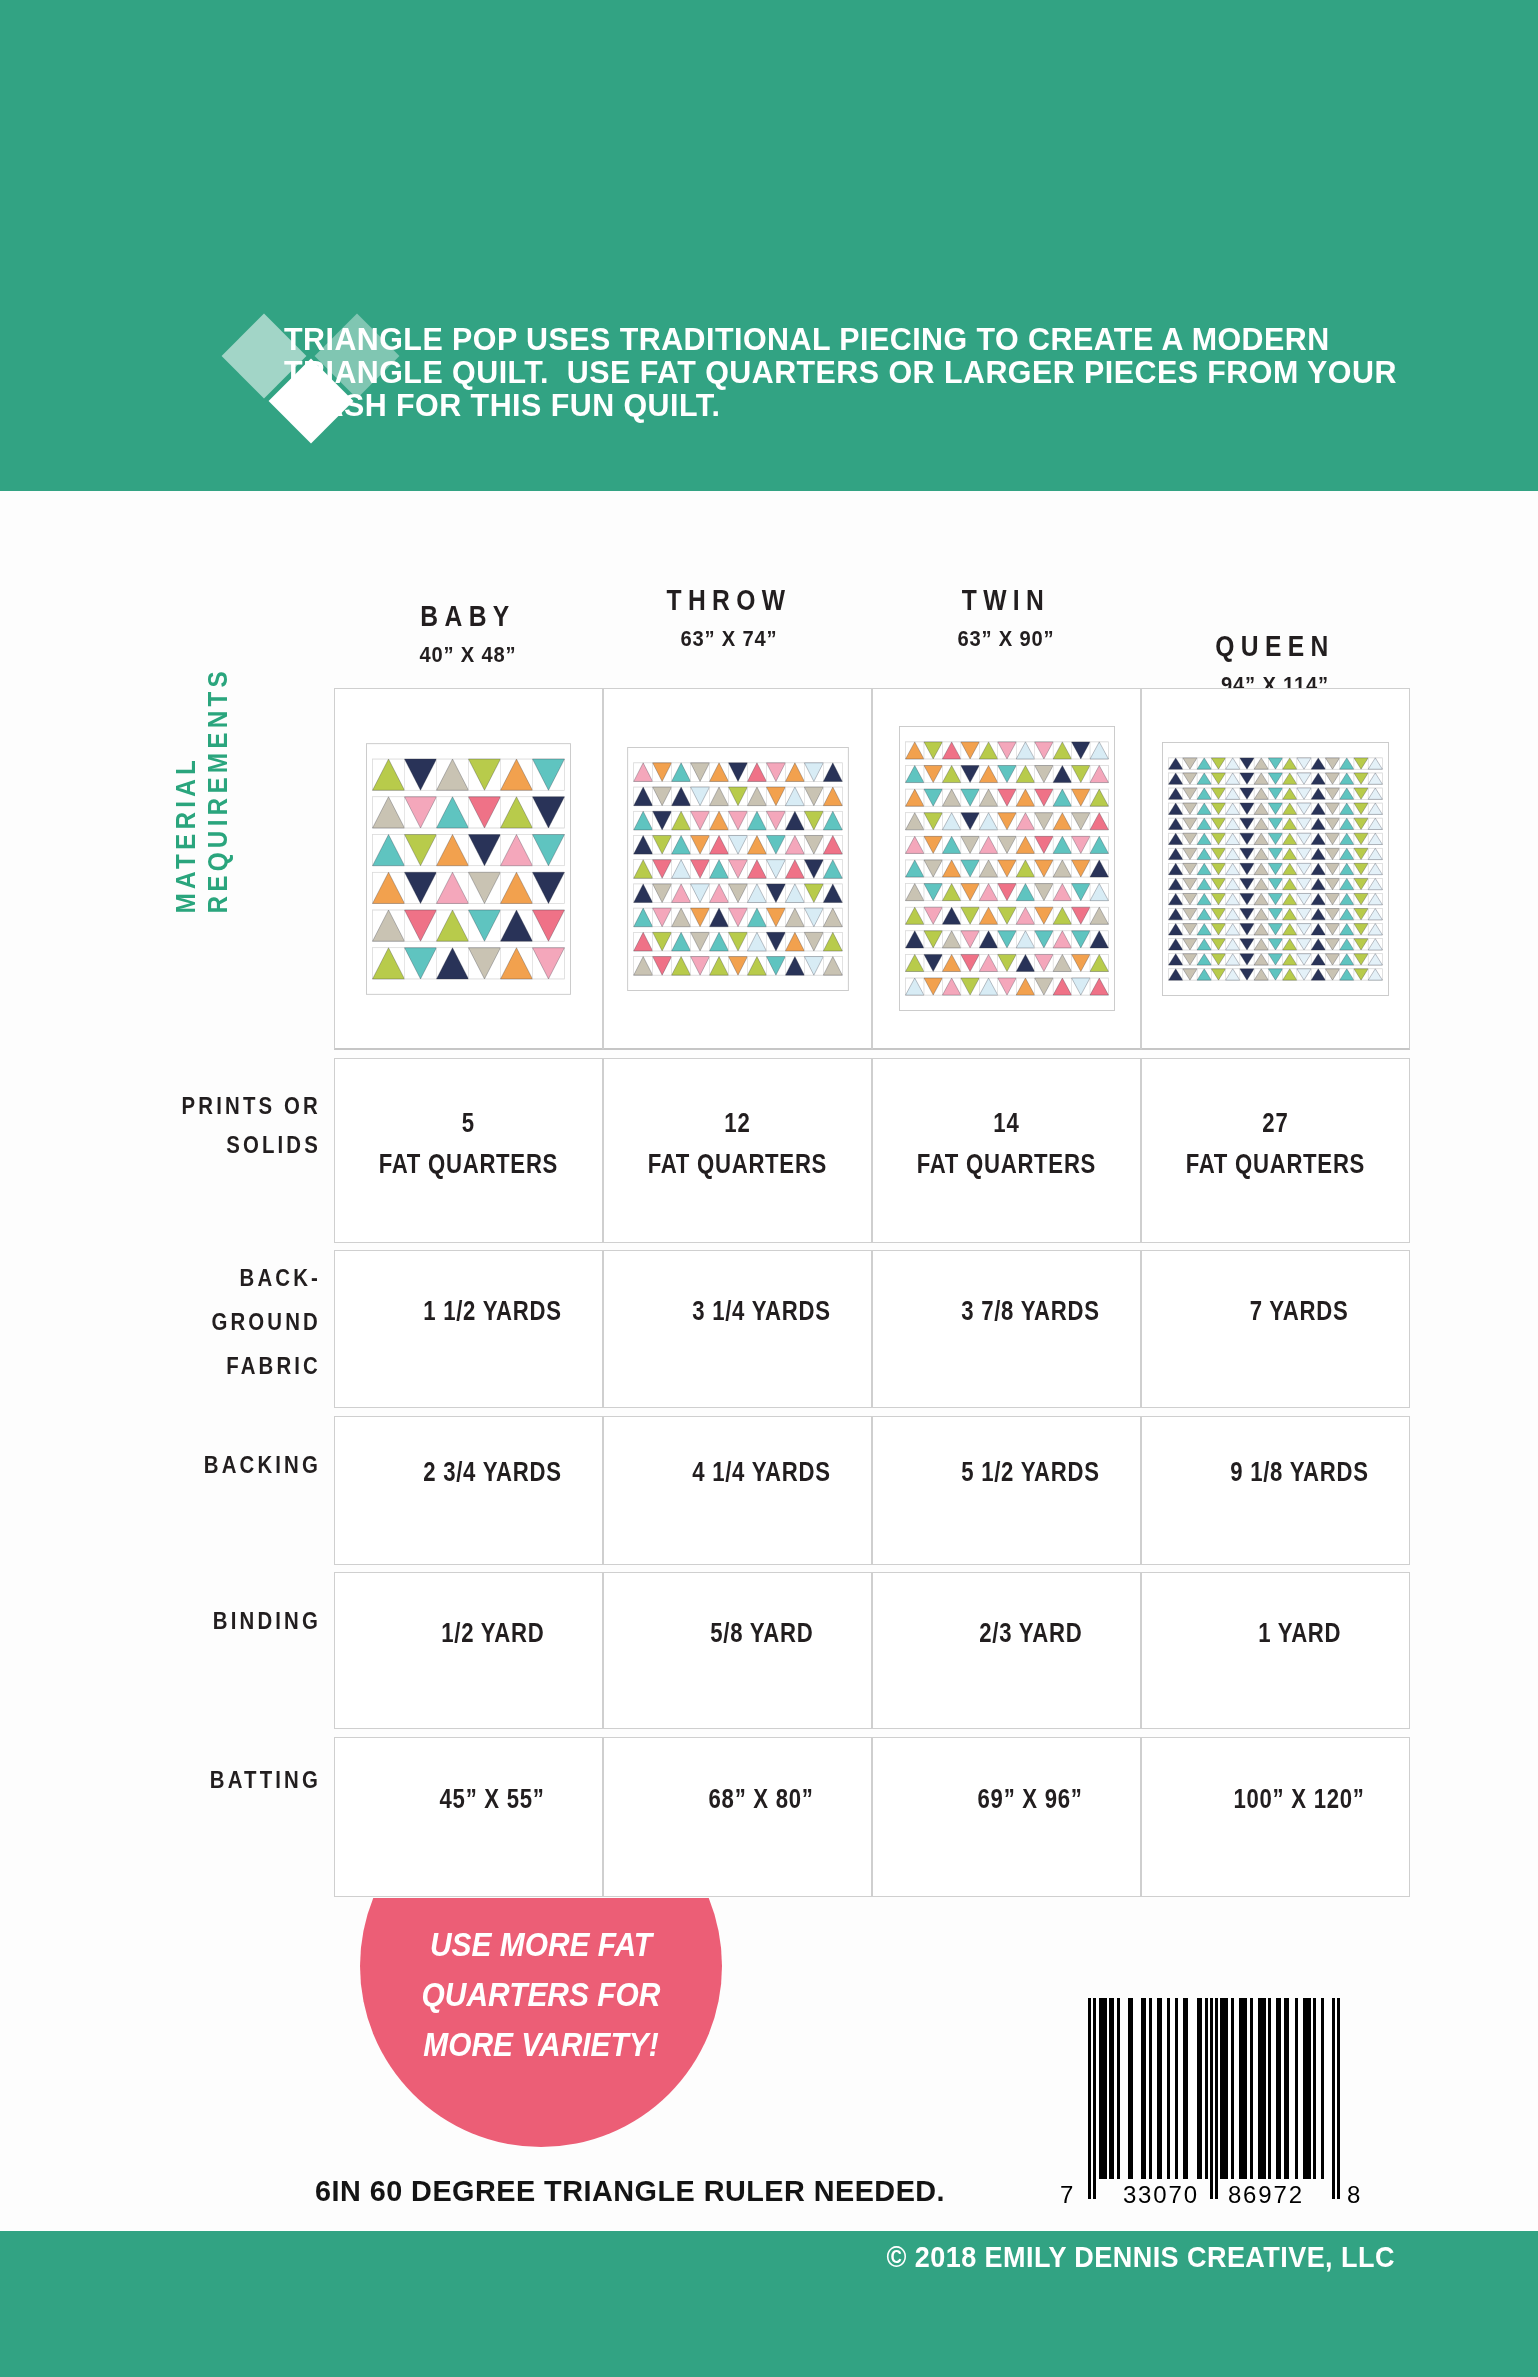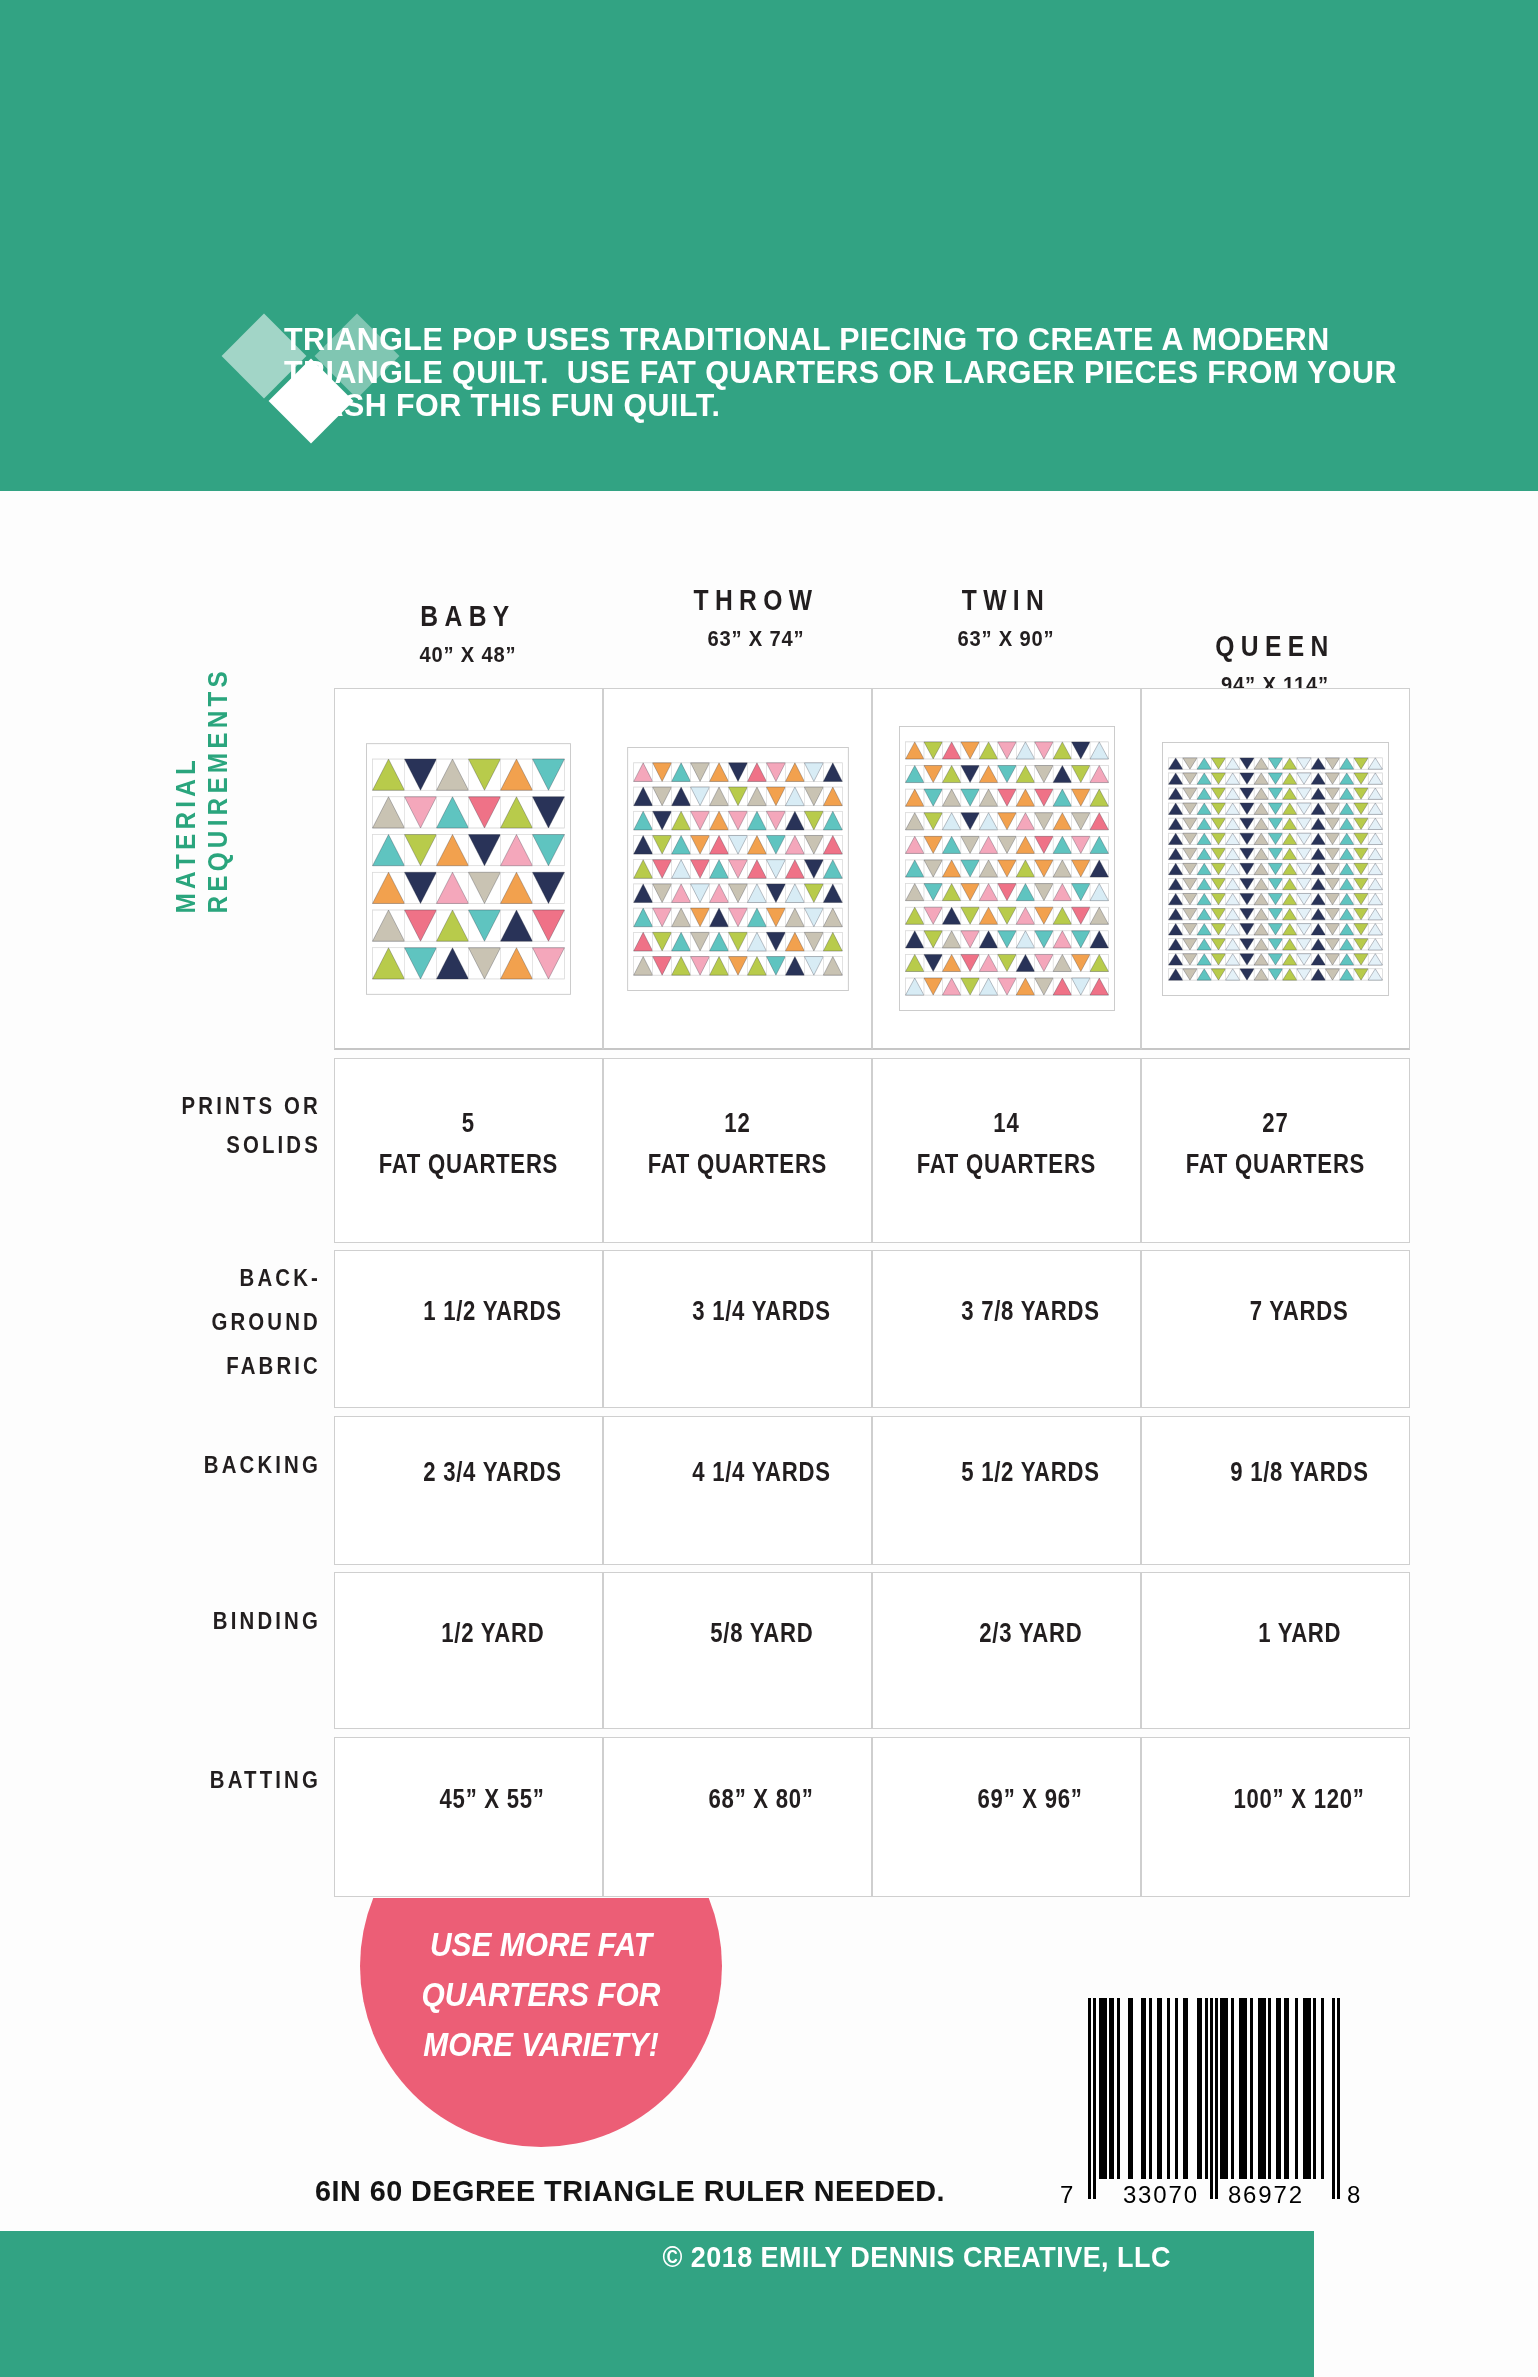--- a/index.html
+++ b/index.html
@@ -68,21 +68,21 @@
   
   .barcode{position:absolute;left:1088px;top:1998px;width:252px;height:214px;}
   .barcode .bar{position:absolute;top:0;background:#000;}
   .bc-digit{position:absolute;top:183px;font-size:24px;color:#000;font-weight:normal;}
   .bc-d1{left:-28px;}
   .bc-g1{left:17px;width:112px;text-align:center;letter-spacing:1.9px;}
   .bc-g2{left:122px;width:112px;text-align:center;letter-spacing:1.9px;}
   .bc-d2{left:259px;}
 
   
-  .footer{position:absolute;left:0;top:2231px;width:1314px;height:146px;background:#32a383;}
+  .footer{position:absolute;left:0;top:2231px;width:1538px;height:146px;background:#32a383;}
   .footer-text{position:absolute;top:9.3px;right:143px;color:#fff;font-weight:bold;
         font-size:30px;letter-spacing:0.5px;transform:scaleX(.9);transform-origin:right top;}
 </style>
 </head>
 <body>
 
 <div class="page">
 
   <div class="banner">
     <div class="diamond l"></div>
@@ -92,21 +92,21 @@
       <div>TRIANGLE POP USES TRADITIONAL PIECING TO CREATE A MODERN</div>
       <div>TRIANGLE QUILT.  USE FAT QUARTERS OR LARGER PIECES FROM YOUR</div>
       <div>STASH FOR THIS FUN QUILT.</div>
     </div>
   </div>
 
   <div class="col-head" style="left:328px;margin-top:16px;">
     <div class="nm">BABY</div>
     <div class="sz">40” X 48”</div>
   </div>
-  <div class="col-head" style="left:616px;">
+  <div class="col-head" style="left:589px;">
     <div class="nm">THROW</div>
     <div class="sz">63” X 74”</div>
   </div>
   <div class="col-head" style="left:866px;">
     <div class="nm">TWIN</div>
     <div class="sz">63” X 90”</div>
   </div>
   <div class="col-head" style="left:1135px;margin-top:46px;">
     <div class="nm">QUEEN</div>
     <div class="sz">94” X 114”</div>

